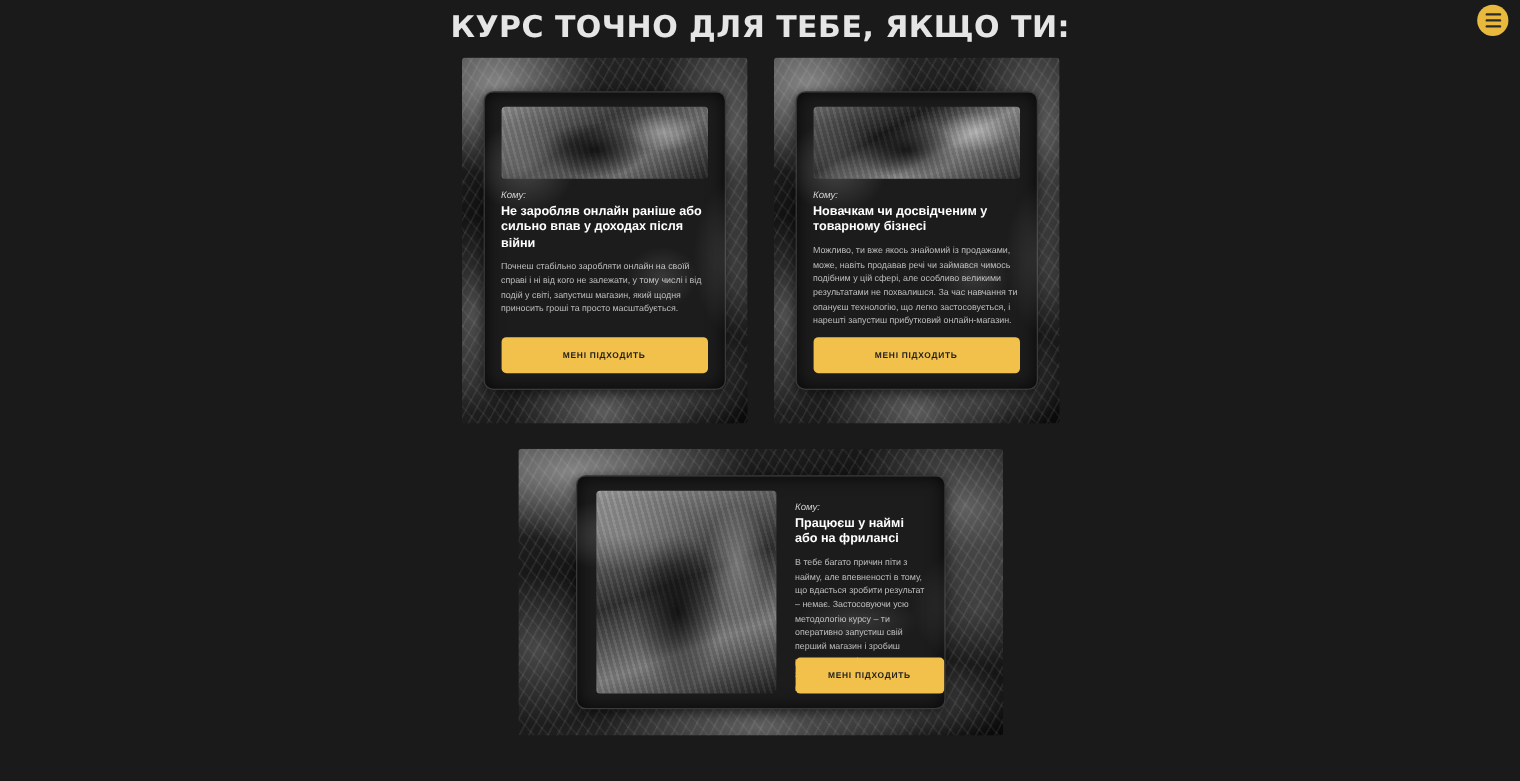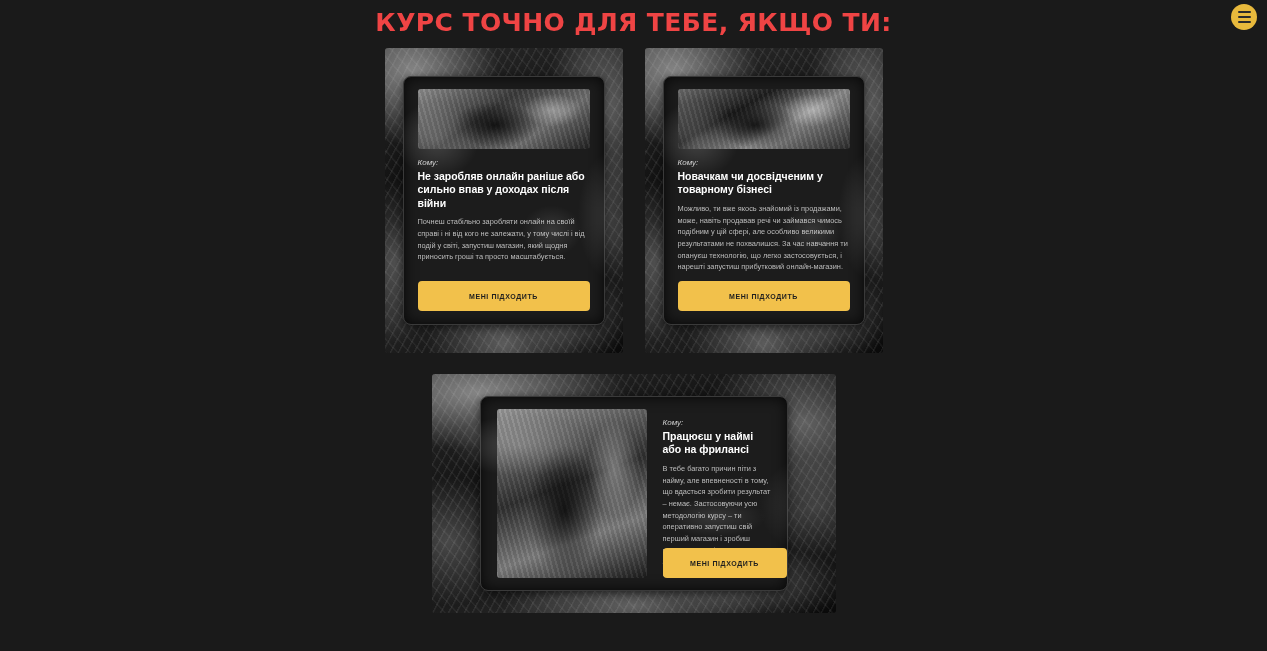--- a/index.html
+++ b/index.html
@@ -8,21 +8,21 @@
     height: 651px;
     background: #1a1a1a;
     font-family: "Liberation Sans", sans-serif;
     overflow: hidden;
   }
   body { position: relative; }
 
   
   .page-title {
     text-align: center;
-    color: #ef4444;
+    color: #e5e5e5;
     font-size: 25px;
     font-weight: 900;
     letter-spacing: 0.4px;
     padding-top: 8px;
     text-transform: uppercase;
     font-family: "DejaVu Sans", sans-serif;
   }
 
   .menu-button {
     position: absolute;

